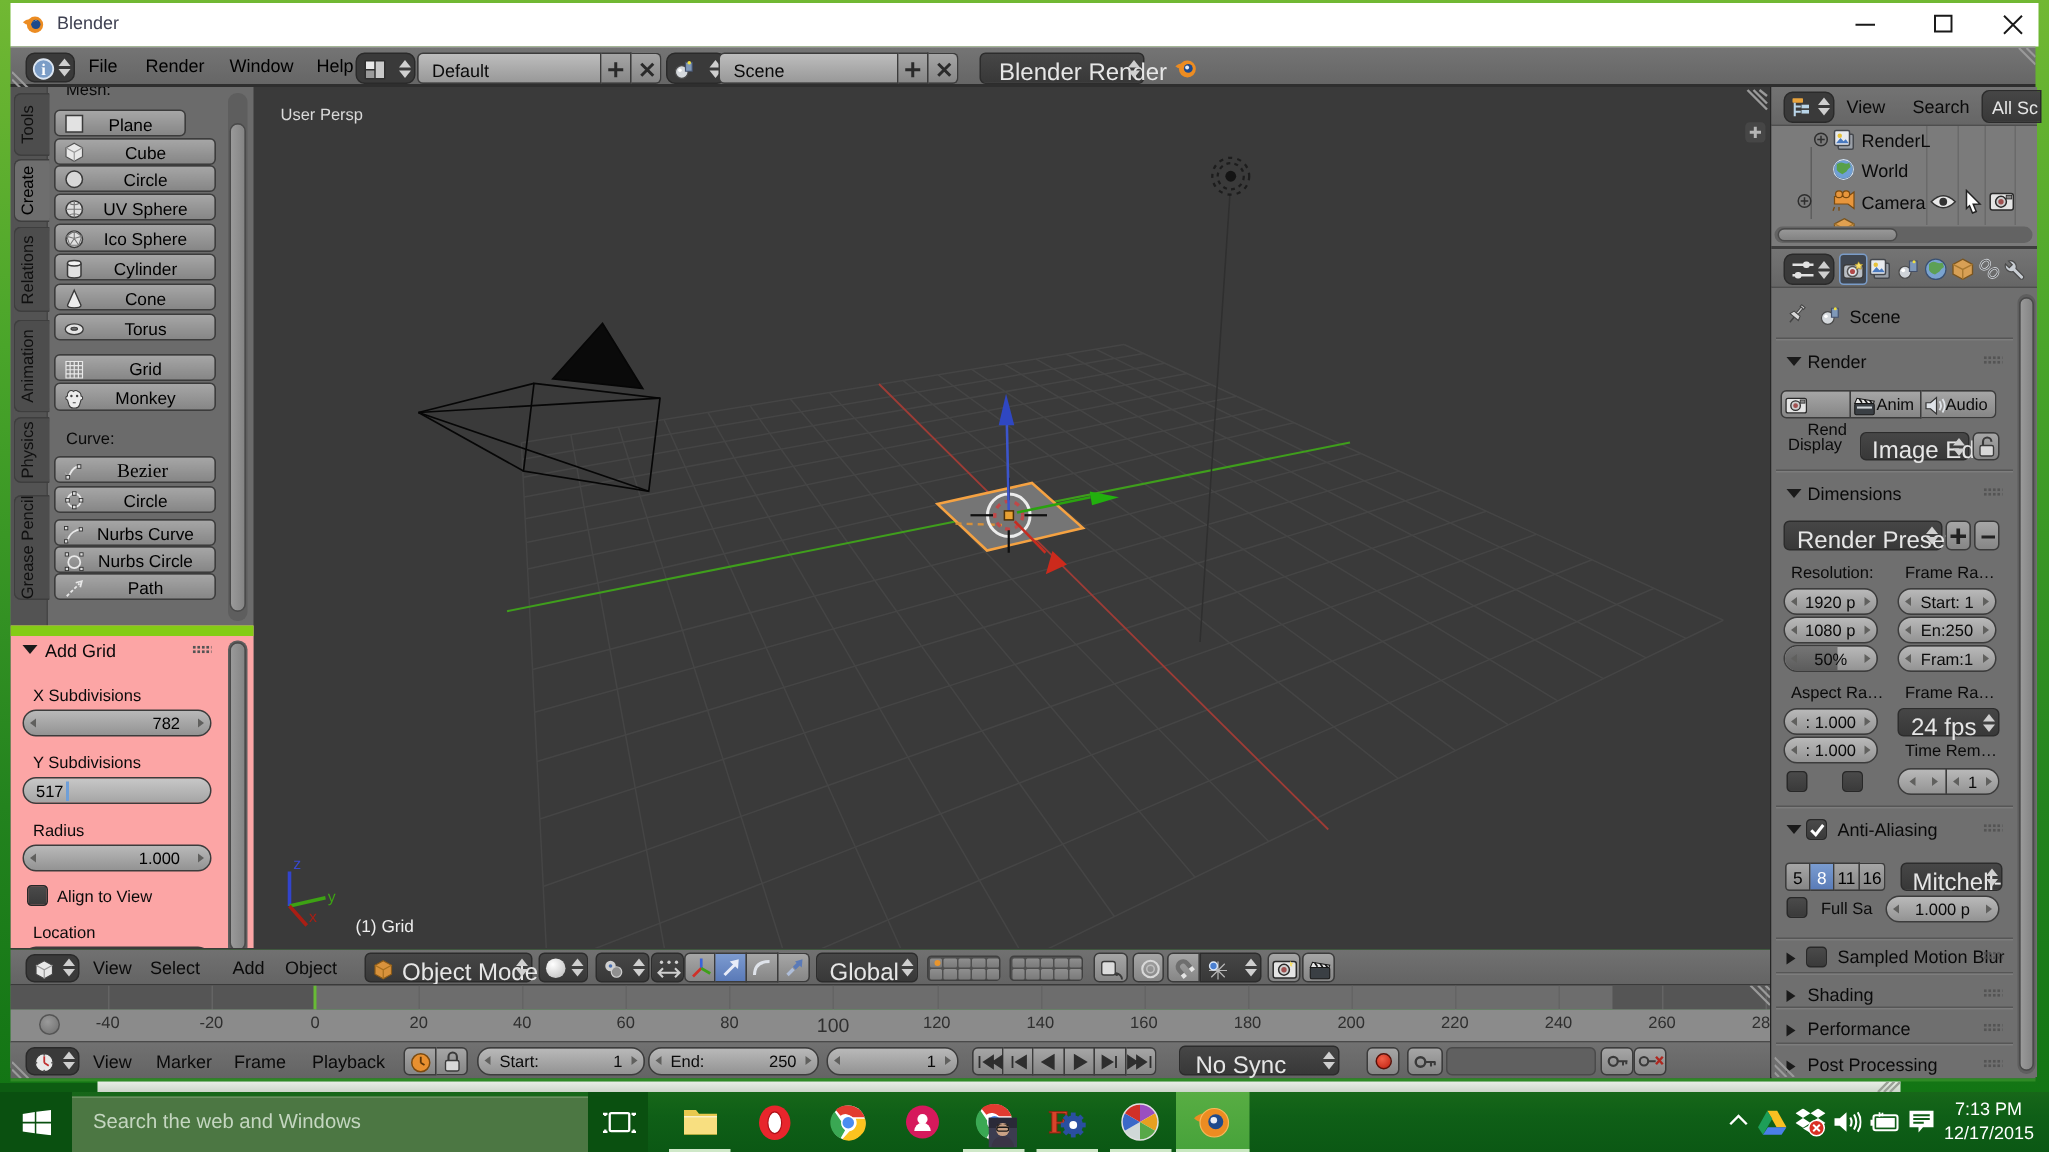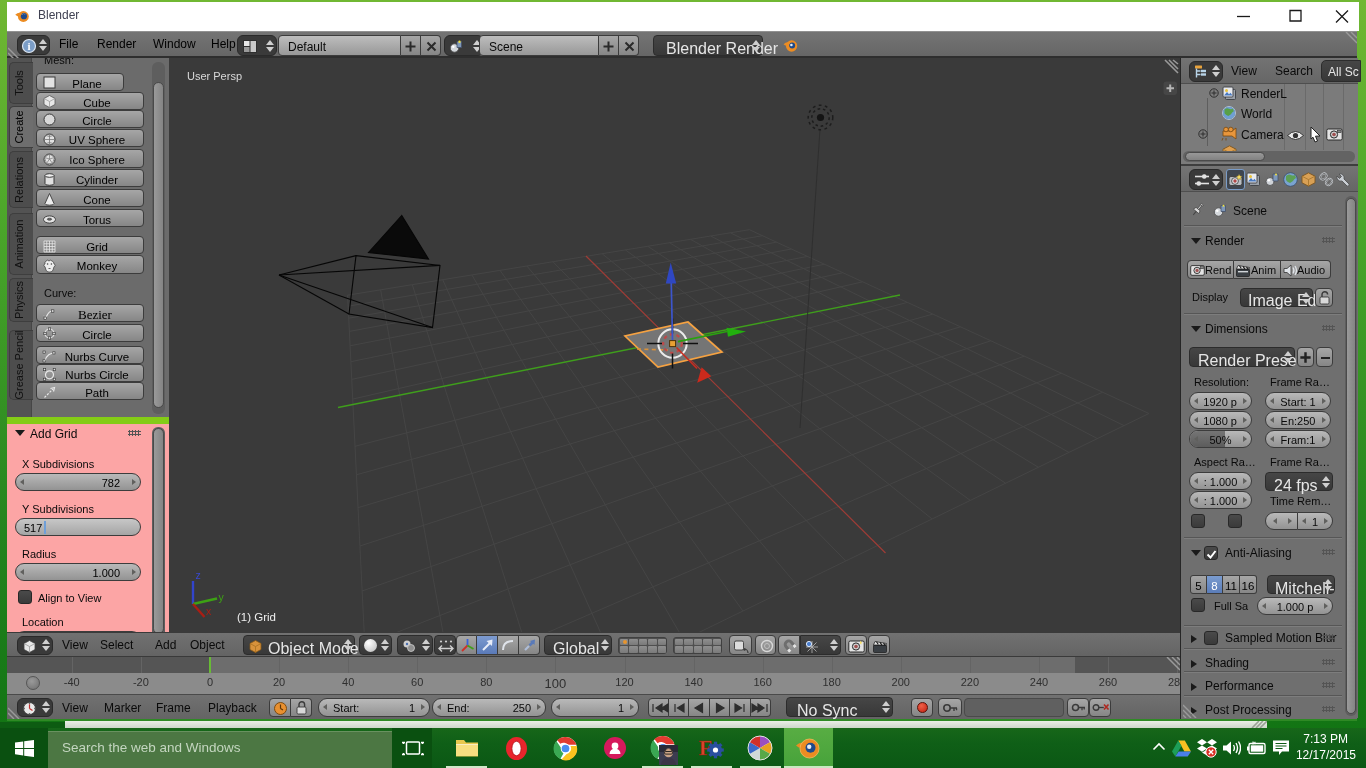--- a/index.html
+++ b/index.html
@@ -510,21 +510,21 @@
           <circle cx="4.3" cy="7.8" r="1.2" fill="#fff"></circle>
           <circle cx="10.5" cy="2.8" r="1" fill="#f0e040"></circle>
         </svg></div>
       <div class="lbl" style="left:52px;top:12px;font-size:12px;">Scene</div>
       <div class="sep" style="top:33px;width:158px;"></div>
       <div class="abs" style="left:10px;top:46px;width:0;height:0;border-left:5px solid transparent;border-right:5px solid transparent;border-top:6px solid #1a1a1a;"></div>
       <div class="lbl" style="left:24px;top:42px;font-size:12px;">Render</div>
       <div class="dots" style="left:141px;top:45px;"></div>
       <div class="btn" style="left:6px;top:68px;width:47px;height:19px;border-radius:4px 0 0 4px;">
         <svg class="abs" style="left:2px;top:2px" width="15" height="14" viewBox="0 0 17 14"> 14"&gt;<rect x="0.8" y="2" width="15.4" height="11" rx="1.5" fill="#e4e4e4" stroke="#2a2a2a"></rect><circle cx="8" cy="7.5" r="3.6" fill="#cfcfcf" stroke="#2a2a2a"></circle><circle cx="8" cy="7.5" r="1.8" fill="#a05050"></circle><rect x="11.5" y="3.2" width="3.6" height="2.4" fill="#888" stroke="#2a2a2a" stroke-width="0.6"></rect></svg>
-        <span class="lbl" style="left:17px;top:3px;">Rend</span>
+        <span class="lbl" style="left:17px;top:20px;">Rend</span>
       </div>
       <div class="btn" style="left:53px;top:68px;width:47px;height:19px;border-radius:0;border-left:none;">
         <div class="abs" style="left:1px;top:2px;"><svg width="16" height="15" viewBox="0 0 16 15">
             <rect x="1.5" y="6" width="13" height="7.5" rx="1" fill="#3a3f44" stroke="#181818" stroke-width="0.7"></rect>
             <path d="M1.5 6 L3 2.5 L14.5 4.5 L14 6z" fill="#e8e8e8" stroke="#181818" stroke-width="0.7"></path>
             <path d="M4.5 2.8 l1.8 2.7 M8 3.4 l1.8 2.5 M11.5 4 l1.7 2.2" stroke="#181818" stroke-width="1.1"></path>
             <rect x="3" y="8" width="10" height="1.4" fill="#cfd4d8"></rect>
           </svg></div>
         <span class="lbl" style="left:17px;top:3px;">Anim</span>
       </div>

